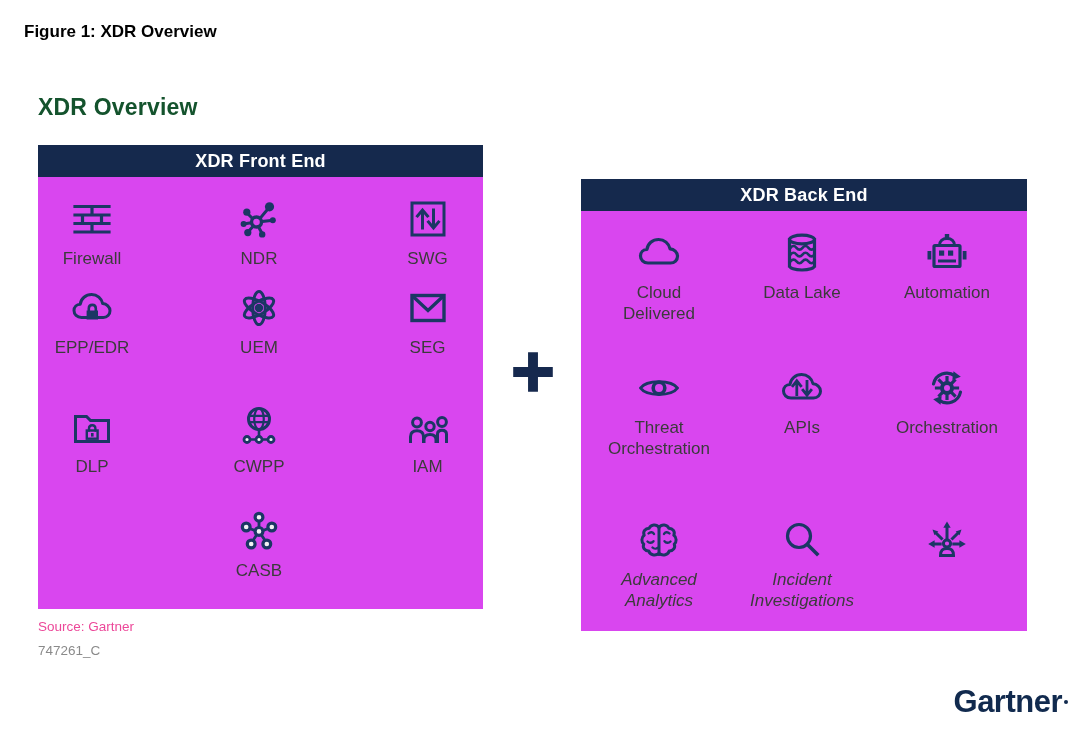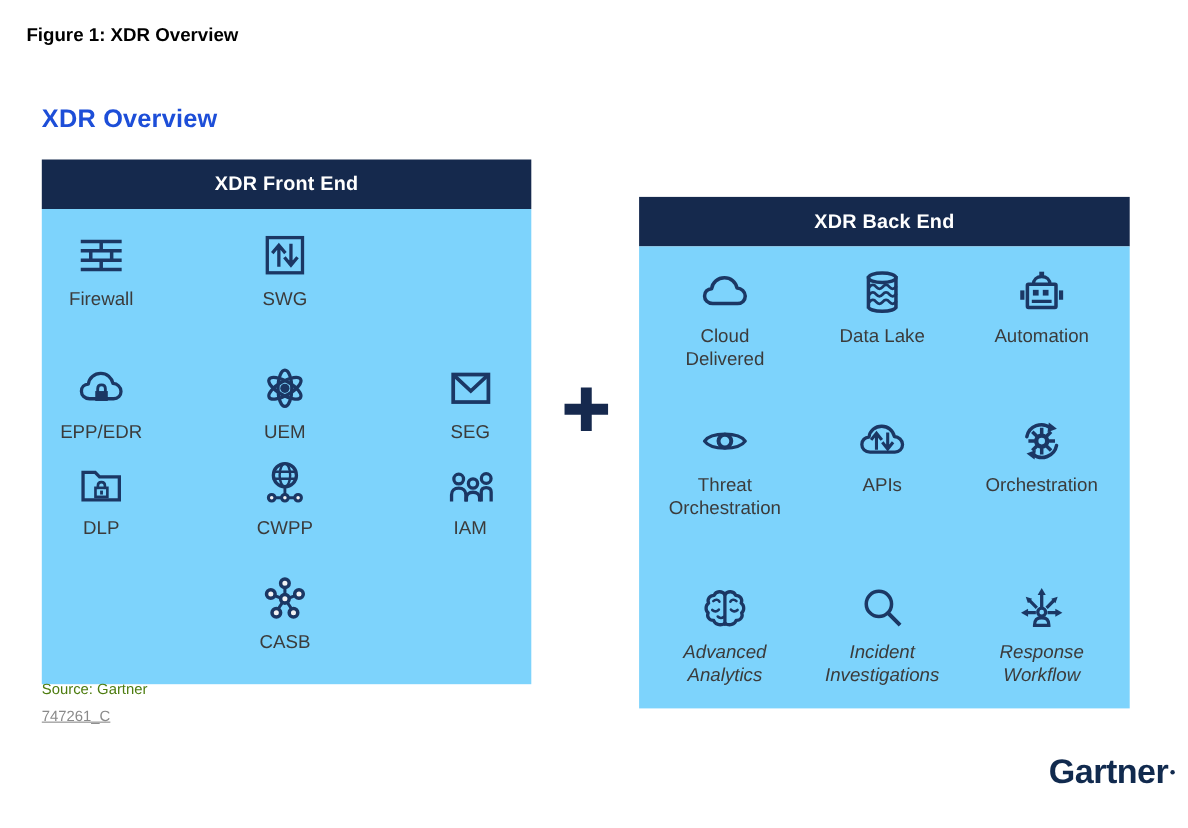--- a/index.html
+++ b/index.html
@@ -1,42 +1,42 @@
 <!DOCTYPE html>
 <html><head>
 <meta charset="utf-8">
 <style>
   html,body{margin:0;padding:0;background:#ffffff;}
   body{font-family:"Liberation Sans",sans-serif;}
   .page{position:relative;width:1080px;height:753px;background:#ffffff;overflow:hidden;padding-left:36px;}
   .figure-title{position:absolute;left:24px;top:22px;font-size:17px;font-weight:bold;color:#000;}
-  .chart-title{position:absolute;left:38px;top:94px;font-size:23px;font-weight:bold;color:#1d4ed8;letter-spacing:.2px;}
+  .chart-title{position:absolute;left:38px;top:94px;font-size:23px;font-weight:bold;color:#14532d;letter-spacing:.2px;}
   .panel{position:absolute;top:145px;}
   .panel-front{left:38px;width:445px;}
   .panel-back{left:581px;width:446px;margin-top:34px;}
-  .panel-header{height:45px;background:#15294D;color:#fff;font-size:18px;font-weight:bold;
+  .panel-header{height:32px;background:#15294D;color:#fff;font-size:18px;font-weight:bold;
     display:flex;align-items:center;justify-content:center;letter-spacing:.2px;text-align:right;}
-  .panel-body{position:relative;background:#7dd3fc;}
+  .panel-body{position:relative;background:#d946ef;}
   .panel-front .panel-body{height:432px;}
   .panel-back .panel-body{height:420px;}
   .row{position:absolute;left:0;right:0;display:grid;}
   .row-front{grid-template-columns:108px 226px 111px;}
   .row-back{grid-template-columns:156px 130px 160px;}
   .cell{display:flex;flex-direction:column;align-items:center;gap:5px;}
   .cell .icon{width:48px;height:48px;display:block;}
   .cell .icon svg{width:48px;height:48px;display:block;}
   .cell .label{font-size:17px;color:#3B3B3B;text-align:center;line-height:21px;max-width:118px;}
   svg .s{stroke:#1B3764;fill:none;stroke-linecap:square;stroke-linejoin:miter;}
   svg .sr{stroke:#1B3764;fill:none;stroke-linecap:round;stroke-linejoin:round;}
   svg .f{fill:#1B3764;stroke:none;}
   svg .bg{fill:#F2F2F3;stroke:#1B3764;}
   .plus{position:absolute;left:508px;top:347px;width:50px;height:50px;}
   .plus svg{width:50px;height:50px;display:block;}
-  .source-line{position:absolute;left:38px;top:619px;font-size:13.5px;color:#4d7c0f;}
-  .doc-id{position:absolute;left:38px;top:643px;font-size:13.5px;color:#8A8A8A;text-decoration:underline;}
+  .source-line{position:absolute;left:38px;top:619px;font-size:13.5px;color:#ec4899;}
+  .doc-id{position:absolute;left:38px;top:643px;font-size:13.5px;color:#8A8A8A;}
   .gartner-logo{position:absolute;right:48px;top:684px;font-size:31px;font-weight:bold;
     color:#112A4E;letter-spacing:-0.5px;display:flex;align-items:center;}
   .reg-dot{width:4px;height:4px;background:#112A4E;border-radius:50%;margin-left:2px;display:inline-block;}
 </style>
 </head>
 <body>
 
 <div class="page">
 
   <div class="figure-title">Figure 1: XDR Overview</div>
@@ -51,29 +51,44 @@
           <span class="icon">
             <svg viewBox="0 0 48 48">
                 <path class="s" stroke-width="3.2" d="M7 11.5 H41 M7 20 H41 M7 28.5 H41 M7 37 H41 M24 11.5 V20 M14.5 20 V28.5 M33.5 20 V28.5 M24 28.5 V37"></path>
               </svg>
           </span>
           <span class="label">Firewall</span>
         </div>
         <div class="cell">
           <span class="icon">
             <svg viewBox="0 0 48 48">
+              <circle class="s" stroke-width="3.4" cx="21.5" cy="27" r="5"></circle>
+              <path class="s" stroke-width="3" d="M25 23.5 L32 15 M17.5 23.5 L13.8 19.8 M16.5 27.8 L11.5 28.5 M18.5 30.8 L14.8 35 M23.5 31.8 L26 36.5 M26.6 26.6 L34.5 25.6"></path>
+              <circle class="f" cx="34.5" cy="11.8" r="4.6"></circle>
+              <circle class="f" cx="11.8" cy="17.2" r="3.6"></circle>
+              <circle class="f" cx="8.6" cy="29" r="3"></circle>
+              <circle class="f" cx="12.8" cy="37.6" r="3.6"></circle>
+              <circle class="f" cx="27.2" cy="39.4" r="3.2"></circle>
+              <circle class="f" cx="37.8" cy="25.2" r="3"></circle>
+            </svg>
+          </span>
+          <span class="label">NDR</span>
+        </div>
+        <div class="cell">
+          <span class="icon">
+            <svg viewBox="0 0 48 48">
               <rect class="s" stroke-width="3" x="8" y="8" width="32" height="32"></rect>
               <path class="s" stroke-width="3" d="M18.5 33 V16 M13.5 21 L18.5 15 L23.5 21 M29.5 15 V32 M24.5 27 L29.5 33 L34.5 27"></path>
             </svg>
           </span>
           <span class="label">SWG</span>
         </div>
       </div>
 
-      <div class="row row-front" style="top:139px;">
+      <div class="row row-front" style="top:107px;">
         <div class="cell">
           <span class="icon">
             <svg viewBox="0 0 48 48">
               <path class="sr" stroke-width="3" d="M13.5 33.5 C9 33.5 6 30.3 6 26.6 C6 23 8.7 20.3 12.3 20.2 C12.9 14.6 17.8 10.5 23.6 10.5 C29.2 10.5 33.6 14.3 34.7 19.6 C38.6 19.9 42 22.8 42 26.8 C42 30.5 39.2 33.5 35.2 33.5 Z"></path>
               <path class="sr" stroke-width="2.6" d="M20.8 26.5 V24.4 C20.8 22.3 22.2 20.9 24.3 20.9 C26.4 20.9 27.8 22.3 27.8 24.4 V26.5"></path>
               <rect class="f" x="18.6" y="26.5" width="11.4" height="9"></rect>
             </svg>
           </span>
           <span class="label">EPP/EDR</span>
         </div>
@@ -271,21 +286,20 @@
               <path class="s" stroke-width="3" d="M24 21.5 V11.5 M17.2 28 H11.5 M30.8 28 H36.5 M18.5 22.5 L14 18 M29.5 22.5 L34 18"></path>
               <path class="f" d="M24 5.5 L20.3 11.8 H27.7 Z"></path>
               <path class="f" d="M5.2 28 L11.6 24.3 V31.7 Z"></path>
               <path class="f" d="M42.8 28 L36.4 24.3 V31.7 Z"></path>
               <path class="f" d="M9.5 13.5 L11.5 19.3 L15.3 15.4 Z"></path>
               <path class="f" d="M38.5 13.5 L36.5 19.3 L32.7 15.4 Z"></path>
               <circle class="s" stroke-width="3" cx="24" cy="27.5" r="3.6"></circle>
               <path class="s" stroke-width="3" d="M17.5 39.5 C17.5 34 20 32.6 24 32.6 C28 32.6 30.5 34 30.5 39.5 Z"></path>
             </svg>
           </span>
-          <span class="label">Response Workflow</span>
         </div>
       </div>
 
     </div>
   </div>
 
   <div class="source-line">Source: Gartner</div>
   <div class="doc-id">747261_C</div>
 
   <div class="gartner-logo">

